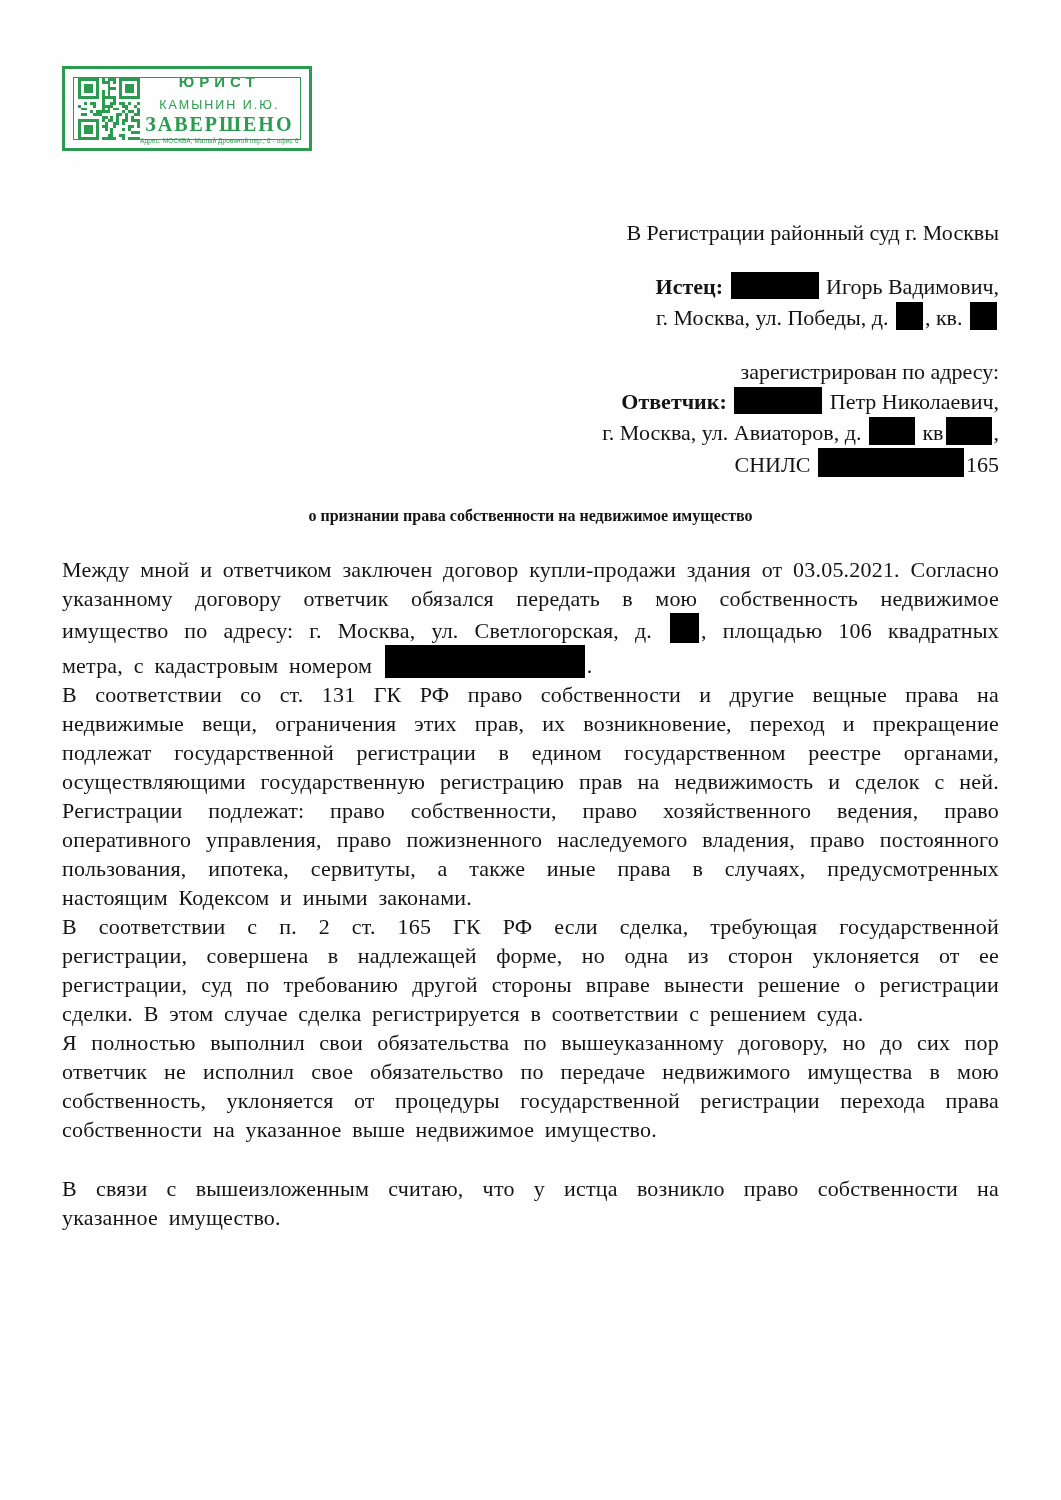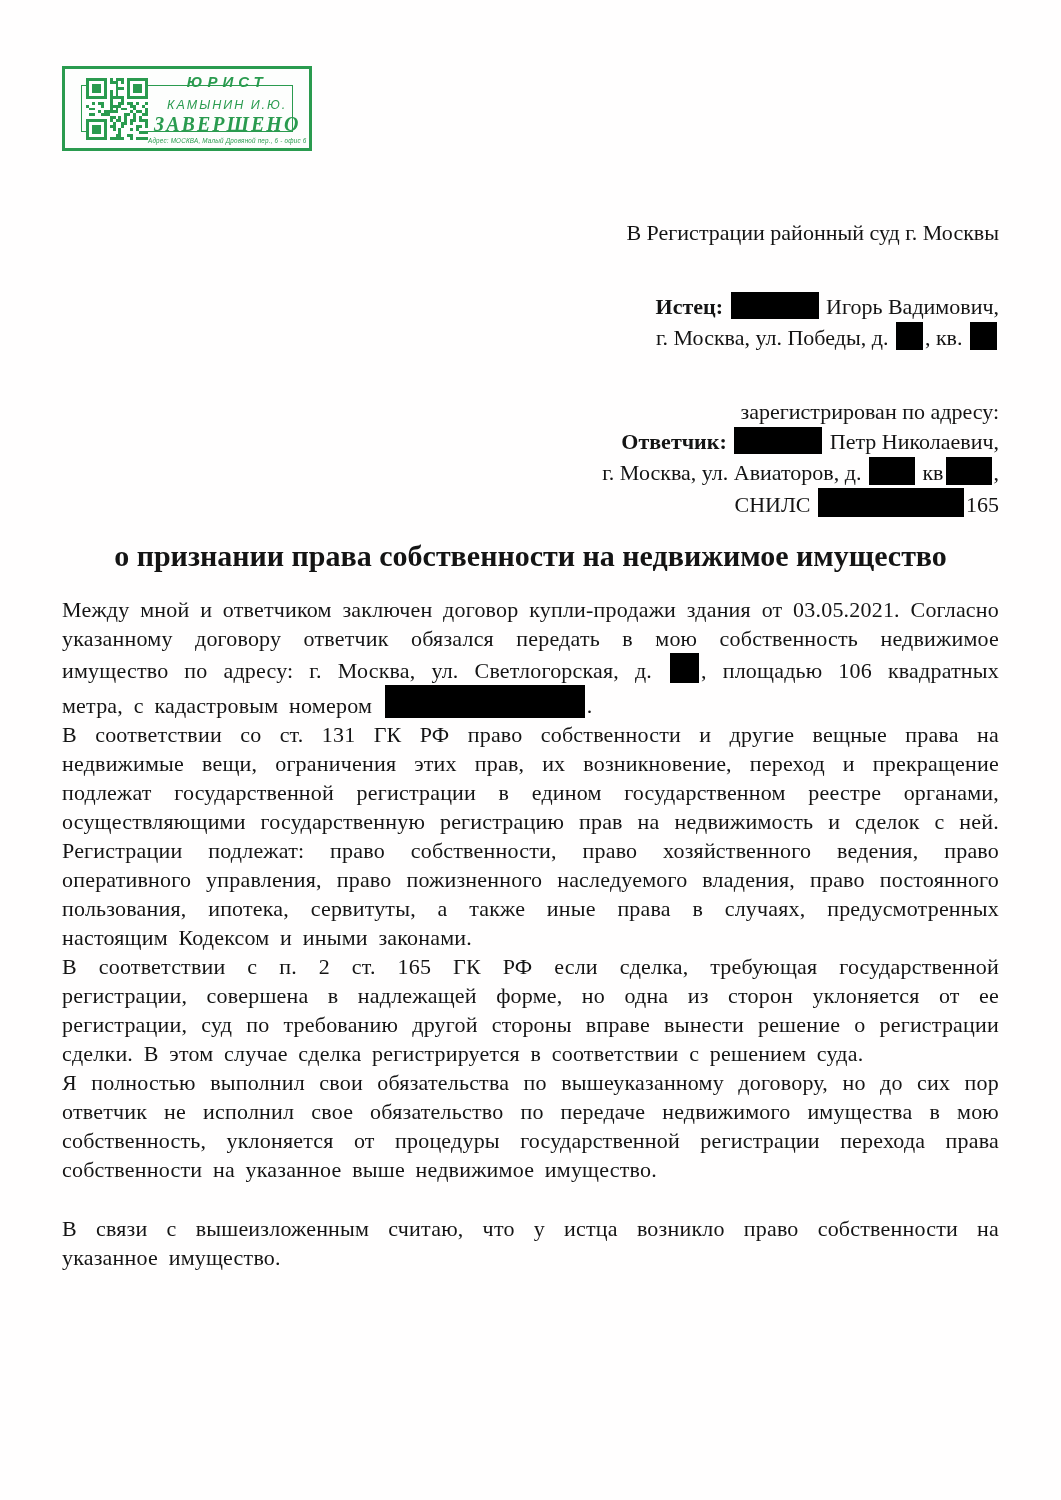--- a/index.html
+++ b/index.html
@@ -15,23 +15,22 @@
 
   
   .stamp {
     position: absolute;
     left: 62px;
     top: 66px;
     width: 250px;
     height: 85px;
     border: 3px solid var(--stamp-green, #2a9b4f);
     box-sizing: border-box;
-    padding: 16px;
+    padding: 8px;
     background: #fdfefd;
-    font-style: italic;
   }
   .stamp-inner {
     border: 1.5px solid var(--stamp-green, #2a9b4f);
     box-sizing: border-box;
     width: 100%;
     height: 100%;
     display: flex;
     align-items: center;
     padding: 3px 5px 3px 4px;
   }
@@ -63,38 +62,38 @@
   }
 
   
   .content { padding: 218px 62px 0 62px; }
 
   .header {
     text-align: right;
     font-size: 22px;
     line-height: 30px;
   }
-  .hgroup { margin-top: 44px; }
+  .hgroup { margin-top: 24px; }
   .bold { font-weight: bold; }
 
   .redact {
     display: inline-block;
     background: #000;
     vertical-align: text-bottom;
     margin: 0 2px;
   }
 
   .title {
     text-align: center;
     font-weight: bold;
     margin-top: 21px;
     line-height: 30px;
   }
   .title-main { font-size: 23px; letter-spacing: 0.5px; }
-  .title-sub  { font-size: 30px; text-align: center; }
+  .title-sub  { font-size: 16px; text-align: center; }
 
   .doc-body { margin-top: 24px; }
   .doc-body p {
     margin: 0;
     font-size: 22px;
     line-height: 29px;
     text-align: justify;
     word-spacing: 5px;
     letter-spacing: 0.2px;
   }

